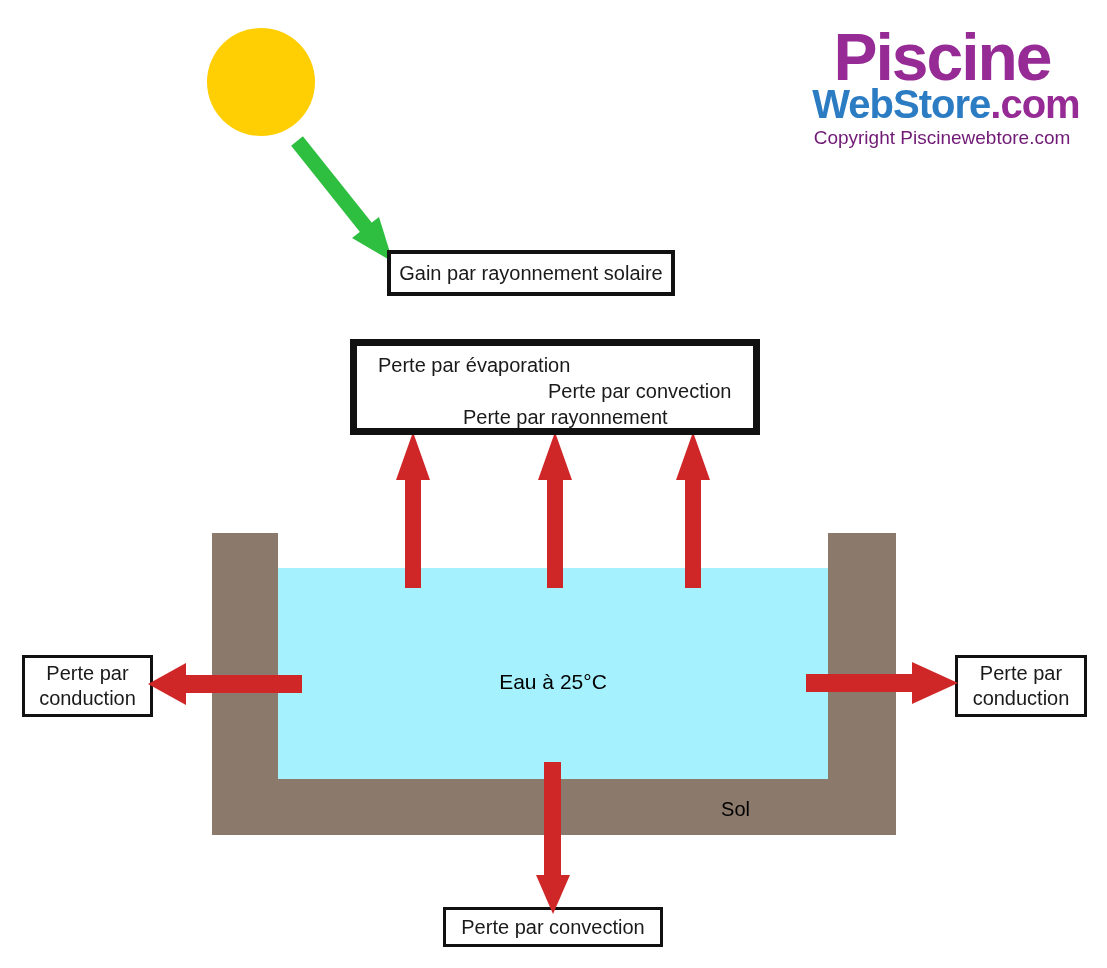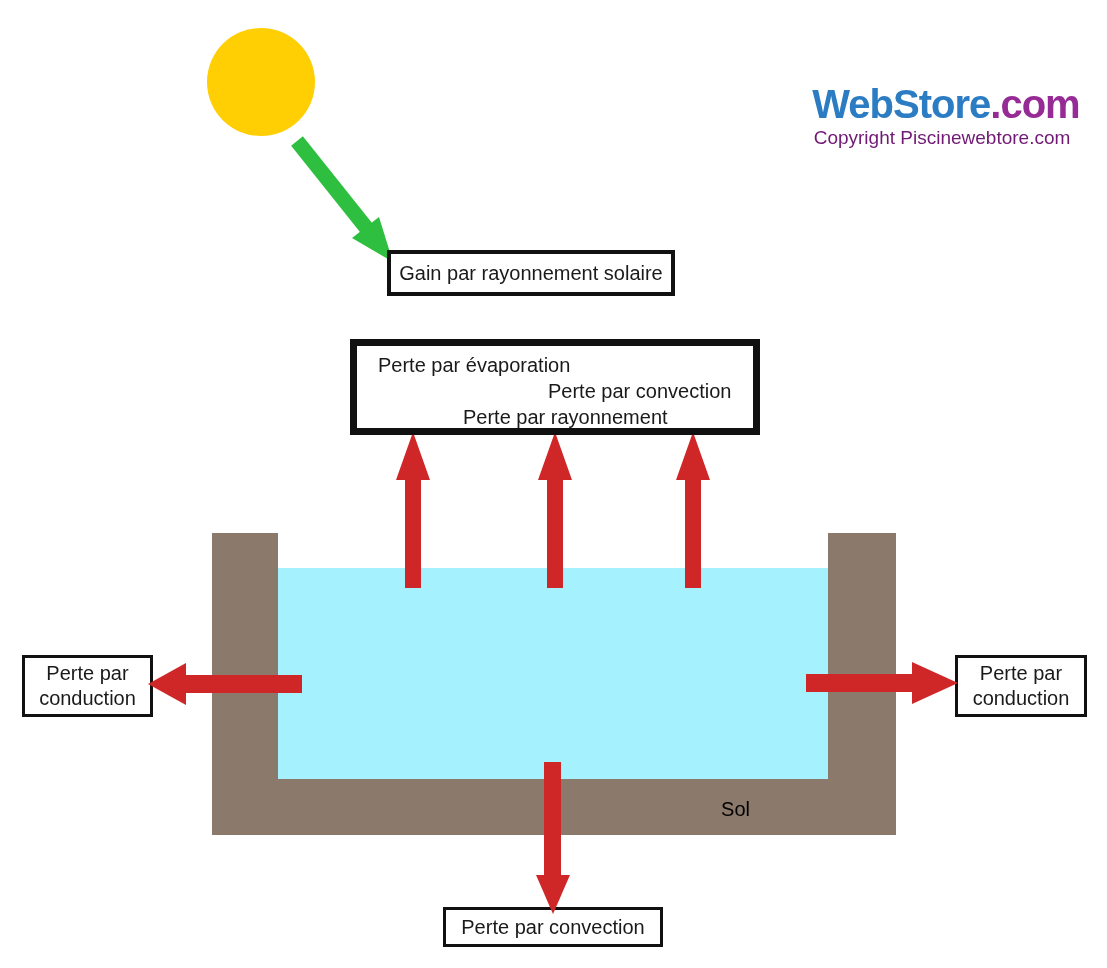--- a/index.html
+++ b/index.html
@@ -91,31 +91,33 @@
 <div class="stage">
 
   <div class="sun"></div>
 
   <svg class="svg-layer" viewBox="0 0 1107 968" xmlns="http://www.w3.org/2000/svg">
     <line x1="297" y1="141" x2="368" y2="230" stroke="#2FBF40" stroke-width="15"></line>
     <polygon points="393,262 352,238 379,217" fill="#2FBF40"></polygon>
   </svg>
 
   <div class="logo">
+    <div class="logo-line1">Piscine</div>
     <div class="logo-line2"><span class="web">WebStore</span><span class="com">.com</span></div>
     <div class="logo-copyright">Copyright Piscinewebtore.com</div>
   </div>
 
   <div class="lbox gain-box">
     <span>Gain par rayonnement solaire</span>
   </div>
 
   <div class="ground"></div>
   <div class="inner-gap"></div>
   <div class="water"></div>
+  <div class="water-label">Eau à 25°C</div>
   <div class="sol-label">Sol</div>
 
   <div class="arrow arrow-up" style="left:396px">
     <div class="head"></div>
     <div class="shaft"></div>
   </div>
   <div class="arrow arrow-up" style="left:538px">
     <div class="head"></div>
     <div class="shaft"></div>
   </div>

